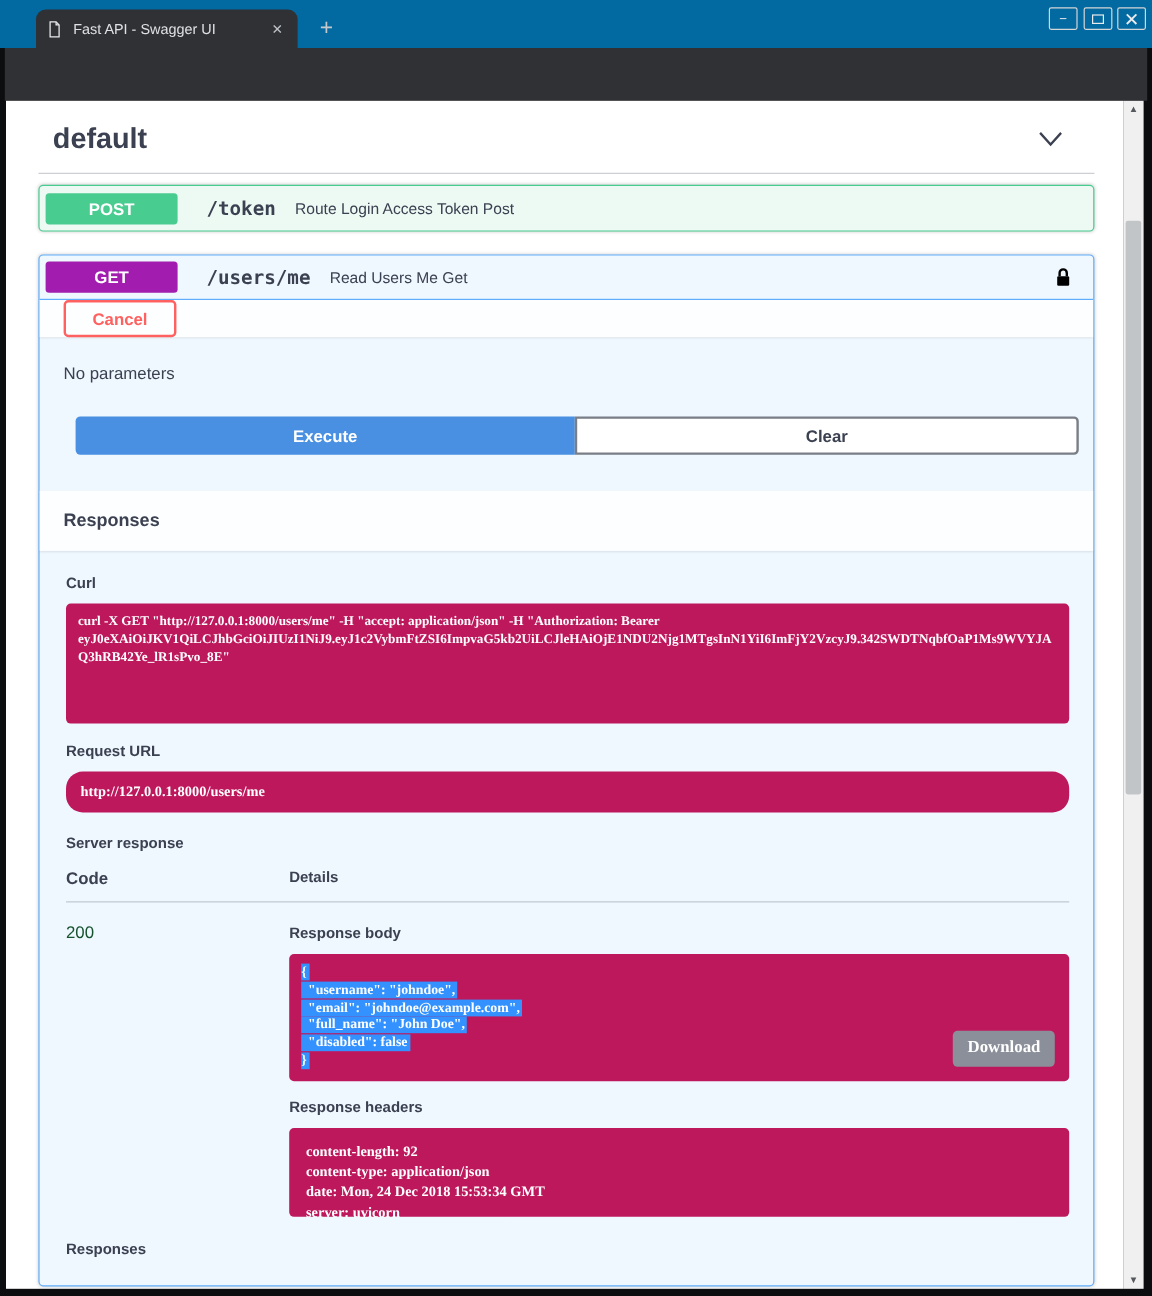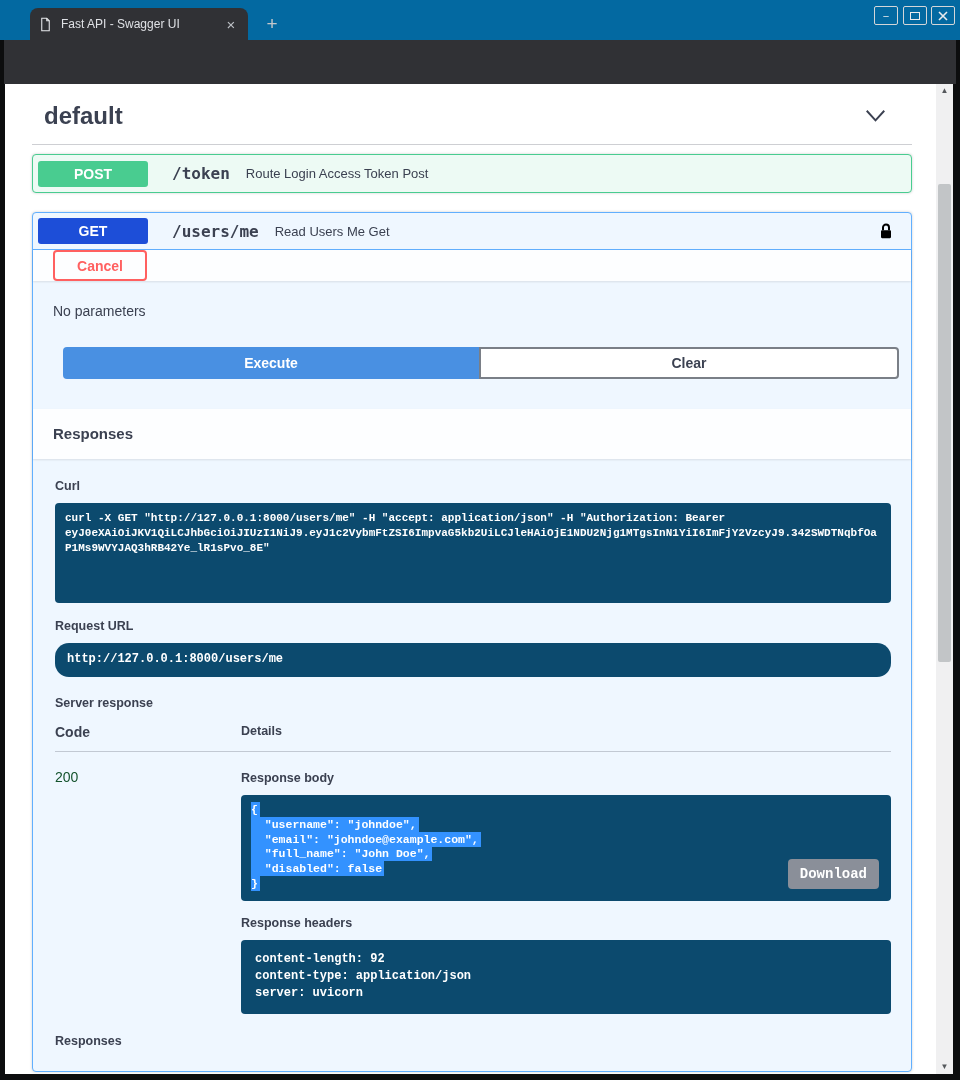--- a/index.html
+++ b/index.html
@@ -40,21 +40,21 @@
                 padding:8px 8px 14px 12px; border-bottom:1px solid rgba(59,65,81,.25);gap:40px; }
   .tag-title { font-size:24px; font-weight:700; color:#3b4151; }
 
   .opblock { border-radius:4px; box-shadow:0 0 3px rgba(0,0,0,.19); }
   .opblock-post { margin-top:9px; border:1px solid #49cc90; background:#edfaf4; }
   .opblock-get  { margin-top:19px; border:1px solid #61affe; background:#eff7ff; height:860px; }
   .opblock-summary { display:flex; align-items:center; padding:5px; height:37px; }
   .opblock-get .opblock-summary { border-bottom:1px solid #61affe; }
   .method-badge { width:110px; height:26px; border-radius:3px; color:#fff; font-weight:700; font-size:14px;
                   display:flex; align-items:center; justify-content:center; }
-  .badge-post { background:#49cc90; } .badge-get { background:#1d4ed8; }
+  .badge-post { background:#49cc90; } .badge-get { background:#a21caf; }
   .op-path { font-family:"DejaVu Sans Mono", monospace; font-weight:700; font-size:16px; color:#3b4151; margin-left:24px; }
   .op-summary { font-size:13px; color:#3b4151; margin-left:16px; }
   .lock-wrap { margin-left:auto; margin-right:12px; display:flex; align-items:center; }
 
   .section-header { display:flex; justify-content:space-between; background:rgba(255,255,255,.85);
                     box-shadow:0 1px 2px rgba(0,0,0,.1); padding:0 20px; }
   .param-tab { font-size:14px; font-weight:700; color:#3b4151; padding:18px 4px 12px 4px;
                border-bottom:4px solid #4990e2; }
   .cancel-btn { align-self:center; width:94px; height:31px; border:2px solid #ff6060; border-radius:4px;
                 background:transparent; color:#ff6060; font-weight:700; font-size:14px; font-family:inherit; }
@@ -62,22 +62,22 @@
   .execute-wrapper { display:flex; padding:28px 12px 30px 30px; }
   .btn-execute { flex:1; height:32px; background:#4990e2; border:none; border-radius:4px 0 0 4px;
                  color:#fff; font-weight:700; font-size:14px; font-family:inherit; }
   .btn-clear { flex:1; height:32px; background:#fff; border:2px solid #7a7f87; border-radius:0 4px 4px 0;
                color:#3b4151; font-weight:700; font-size:14px; font-family:inherit; }
 
   .responses-band { padding:16px 20px; background:rgba(255,255,255,.85); box-shadow:0 1px 2px rgba(0,0,0,.1); }
   .responses-band .title { font-size:15px; font-weight:700; color:#3b4151; }
   .responses-inner { padding:20px 20px 0 22px; }
   .mini-label { font-size:12.5px; font-weight:700; color:#3b4151; }
-  .code-block { background:#0c4a6e; border-radius:4px; color:#fff;
-                font-family:Liberation Mono, monospace; font-weight:700; }
+  .code-block { background:#be185d; border-radius:4px; color:#fff;
+                font-family:Liberation Serif, serif; font-weight:700; }
   .curl-block { margin-top:10px; height:100px; padding:8px 10px; font-size:11px; line-height:15px;
                 overflow:hidden; overflow-wrap:break-word; white-space:pre-wrap; }
   .requrl-block { margin-top:10px; height:34px; padding:9px 12px; font-size:12px;border-radius:14px; }
   .srv-label { margin-top:19px; }
   .resp-table-head { display:flex; margin-top:14px; padding-bottom:11px; border-bottom:1px solid rgba(59,65,81,.25); }
   .col-code { width:186px; }
   .col-details { flex:1; }
   .th-big { font-size:14px; font-weight:700; color:#3b4151; }
   .th-small { font-size:12.5px; font-weight:700; color:#3b4151; }
   .resp-row { display:flex; padding-top:17px; }
@@ -241,20 +241,21 @@
               <div class="cl"><span class="sel">  "email": "johndoe@example.com",</span></div>
               <div class="cl"><span class="sel">  "full_name": "John Doe",</span></div>
               <div class="cl"><span class="sel">  "disabled": false</span></div>
               <div class="cl"><span class="sel">}</span></div>
               <button class="download-btn">Download</button>
             </div>
             <span class="mini-label rh-label">Response headers</span>
             <div class="code-block headers-block">
               <div class="cl">content-length: 92</div>
               <div class="cl">content-type: application/json</div>
+              <div class="cl">date: Mon, 24 Dec 2018 15:53:34 GMT</div>
               <div class="cl">server: uvicorn</div>
             </div>
           </div>
         </div>
 
         <span class="mini-label doc-resp-label">Responses</span>
 
       </div>
     </div>
 

